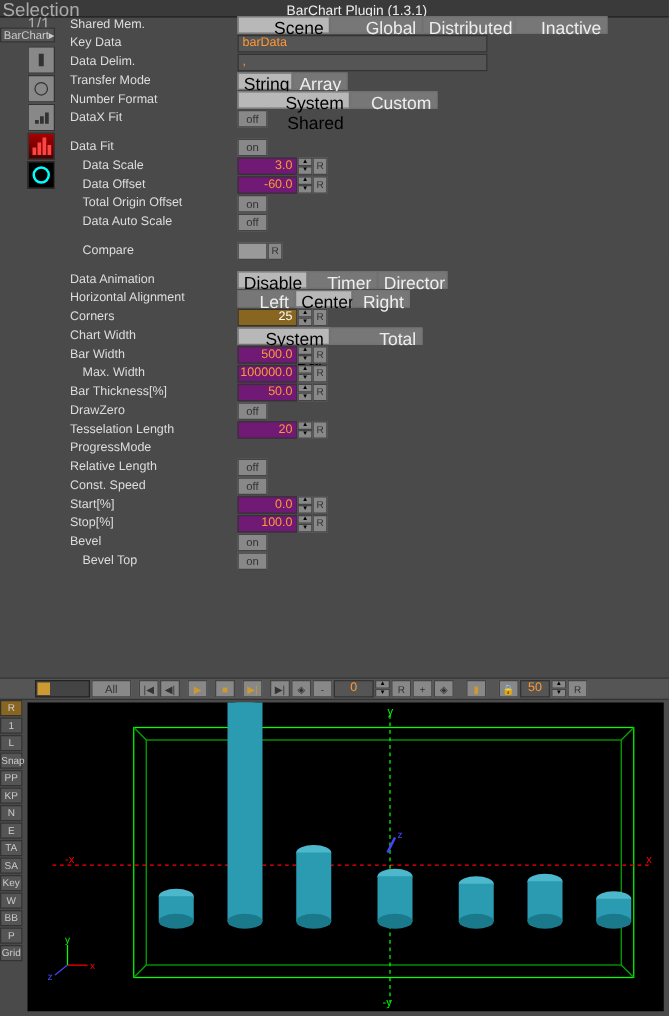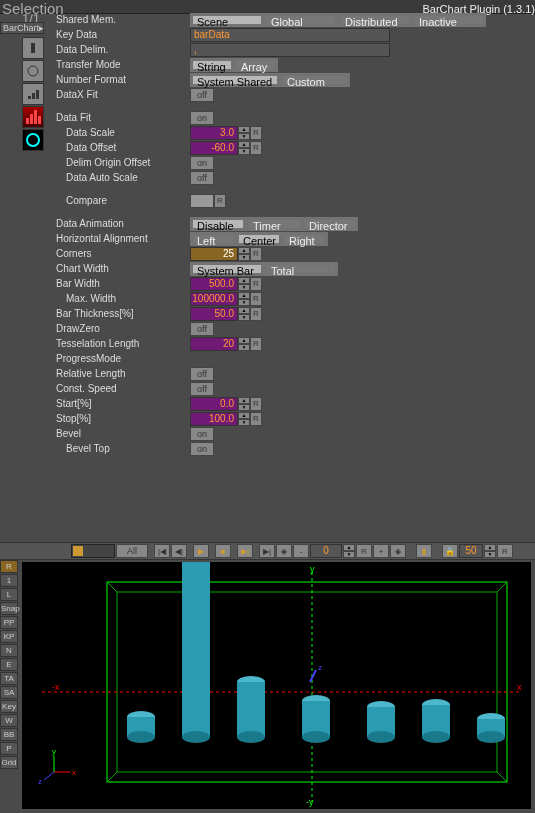--- a/index.html
+++ b/index.html
@@ -1,47 +1,47 @@
 <!DOCTYPE html>
 <html><head>
 <meta charset="utf-8">
 <style>
 * { margin:0; padding:0; box-sizing:border-box; font-family:Arial,sans-serif; }
 body { background:#4a4a4a; width:535px; height:813px; overflow:hidden; font-size:10px; color:#ccc; }
 .top-bar { background:#3a3a3a; height:14px; border-bottom:1px solid #222; }
 .selection-hdr { position:absolute; left:2px; top:0; font-size:15px; color:#aaa; }
 .sel-count { position:absolute; left:22px; top:11px; font-size:13px; color:#aaa; }
 .tab-lbl { position:absolute; left:0; top:22px; background:#555; border:1px solid #333; font-size:9px; padding:0 2px; width:44px; }
-.title { position:absolute; left:0; right:0; top:3px; text-align:right; font-size:11px; color:#eee;margin-left:36px; }
+.title { position:absolute; left:0; right:0; top:3px; text-align:center; font-size:11px; color:#eee;margin-left:36px; }
 .side-col { position:absolute; left:0; top:36px; width:48px; }
 .side-icon { width:22px; height:22px; margin:1px 0 1px 22px; border:1px solid #333; background:#888; display:flex; align-items:center; justify-content:center; }
 .side-icon.red { background:linear-gradient(#a00,#400); }
 .side-icon.teal { background:#000; }
 .side-icon .ring { width:14px; height:14px; border:2px solid #0ff; border-radius:50%; }
 .side-icon .mini-bars { display:flex; align-items:flex-end; gap:1px; }
 .side-icon .mini-bars span { width:3px; background:#f44; }
 .side-pane { position:absolute; left:0; top:560px; width:18px; }
 .side-btn { background:#555; border:1px solid #333; color:#ccc; font-size:8px; height:13px; margin-bottom:1px; text-align:center; line-height:12px; }
 .side-btn.sel { background:#886622; }
 .props { position:absolute; left:56px; top:12px; right:4px; }
 .row { display:flex; align-items:center; height:15px; margin-bottom:0px; }
 .lbl { width:134px; color:#ddd; font-size:10px; }
 .lbl.indent { padding-left:10px; }
 .seg { display:flex; }
-.seg-btn { background:#777; border:3px solid #737373; color:#eee; font-size:11px; height:14px; padding:0 4px; text-align:left; cursor:pointer; }
+.seg-btn { background:#777; border:1px solid #737373; color:#eee; font-size:14px; height:14px; padding:0 4px; text-align:right; cursor:pointer; }
 .seg-btn.active { background:#b8b8b8; color:#000; }
 .text-in { background:#555; border:1px solid #333; color:#ff9933; font-size:10px; height:14px; padding:0 3px; width:200px; }
 .num-in { background:#701a75; border:1px solid #333; color:#ff9933; font-size:10px; height:14px; width:48px; text-align:right; padding-right:3px; }
 .spin { display:flex; flex-direction:column; width:12px; height:14px; }
 .spin div { flex:1; background:#888; border:1px solid #444; font-size:5px; text-align:center; line-height:5px; color:#000; }
 .r-btn { width:12px; height:14px; background:#888; border:1px solid #444; color:#333; font-size:8px; text-align:center; line-height:12px; }
 .toggle { width:24px; height:14px; background:#888; border:1px solid #444; font-size:9px; text-align:center; line-height:12px; color:#333; }
 .gap { height:8px; }
 .swatch { width:24px; height:14px; background:#999; border:1px solid #444; }
-.timeline { position:absolute; left:0; top:542px; right:0; height:18px; background:#555; display:flex; align-items:center; gap:1px; padding-left:71px; border-top:1px solid #333; border-bottom:1px solid #333;}
+.timeline { position:absolute; left:0; top:542px; right:0; height:18px; background:#555; display:flex; align-items:center; gap:1px; padding-left:28px; border-top:1px solid #333; border-bottom:1px solid #333;}
 .tl-slider { flex-shrink:0; width:44px; height:14px; background:#444; border:1px solid #222; position:relative; }
 .tl-slider .thumb { position:absolute; left:1px; top:1px; width:10px; height:10px; background:#cc9933; }
 .tl-btn { width:16px; height:14px; background:#888; border:1px solid #444; display:flex; align-items:center; justify-content:center; color:#333; font-size:8px; }
 .tl-btn.wide { width:32px; font-size:9px; }
 .tl-frame { width:32px; height:14px; background:#555; border:1px solid #333; color:#ff9933; font-size:10px; text-align:center; line-height:12px; }
 .viewport { position:absolute; left:22px; top:562px; right:4px; bottom:4px; background:#000; }
 svg { display:block; }
 .trash { position:absolute; left:4px; top:542px; width:16px; height:16px; }
 </style>
 </head>
@@ -137,21 +137,21 @@
   <div class="row">
       <div class="lbl indent">Data Offset</div>
       <input class="num-in" value="-60.0" style="">
       <div class="spin">
         <div>▲</div>
         <div>▼</div>
       </div>
       <div class="r-btn">R</div>
     </div>
   <div class="row">
-      <div class="lbl indent">Delim Origin Offset</div>
+      <div class="lbl indent">Total Origin Offset</div>
       <div class="toggle">on</div>
     </div>
   <div class="row">
       <div class="lbl indent">Data Auto Scale</div>
       <div class="toggle">off</div>
     </div>
   <div class="gap"></div>
   <div class="row">
       <div class="lbl indent">Compare</div>
       <div class="swatch"></div>

